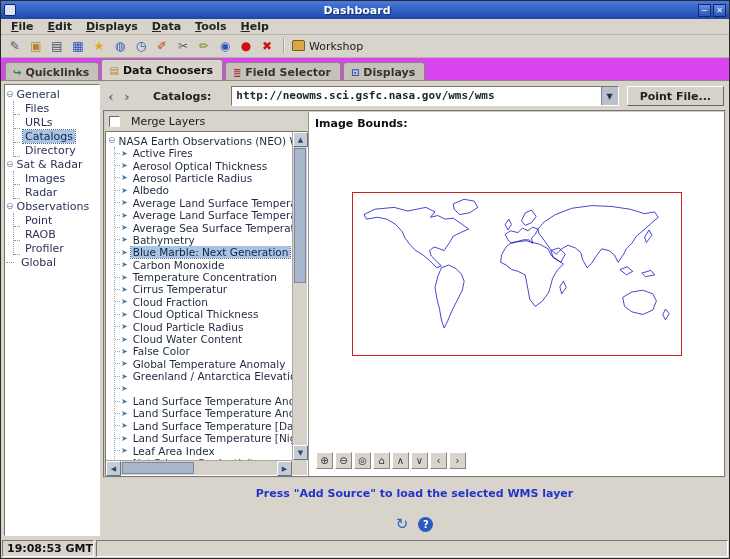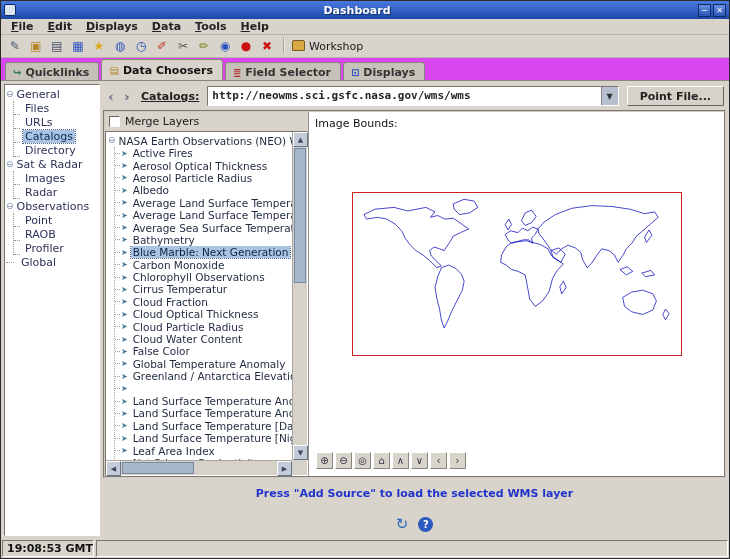--- a/index.html
+++ b/index.html
@@ -50,34 +50,34 @@
   .kids{margin-left:7px;border-left:1px dotted #999;}
   .kid{height:14px;display:flex;align-items:flex-end;white-space:nowrap;cursor:pointer;}
   .kid::before{content:"";width:6px;border-top:1px dotted #999;margin-right:3px;}
   .kid-label{padding:0 2px;}
   .kid-label.sel{background:#a8c4e2;outline:1px dotted #55688a;color:#10284e;}
   .grp.leaf::before{content:"";width:8px;border-top:1px dotted #999;margin-right:2px;}
   
   #right{position:absolute;left:102px;right:3px;top:3px;bottom:3px;}
   #catalog-row{position:absolute;left:0;top:0;right:0;height:24px;display:flex;align-items:center;gap:4px;padding:0 2px;}
   .navbtn{width:12px;text-align:center;color:#667;font-size:13px;line-height:13px;cursor:pointer;font-weight:bold;}
-  #cat-label{font-weight:bold;color:#222;margin:0 4px;text-decoration:underline;}
+  #cat-label{font-weight:bold;color:#222;margin:0 16px;}
   #combo{flex:1;height:20px;display:flex;border:1px solid;border-color:#7a766e #fff #fff #7a766e;background:#fff;}
   #combo-text{flex:1;overflow:hidden;white-space:nowrap;padding:2px 4px;
     font-family:"DejaVu Sans Mono","Liberation Mono",monospace;font-size:11px;font-weight:bold;color:#22262c;}
   #combo-arrow{width:17px;background:#b8c0d0;border-left:1px solid #888;color:#333;font-size:8px;
     display:flex;align-items:center;justify-content:center;cursor:pointer;}
   .btn{background:#d6d2ca;border:1px solid;border-color:#fff #6a675f #6a675f #fff;
     font-family:inherit;font-size:11px;font-weight:bold;color:#222;padding:2px 12px;cursor:pointer;}
   #select-file{height:20px;margin-left:4px;}
   #chooser-body{position:absolute;left:0;right:0;top:26px;bottom:58px;border:2px groove #cfcbc3;
     display:flex;background:#d8d4cc;}
   
   #layers-pane{width:204px;flex:0 0 auto;display:flex;flex-direction:column;border-right:1px solid #98948c;}
-  #merge-row{height:19px;display:flex;align-items:center;gap:5px;padding:0 4px;}
+  #merge-row{height:19px;display:flex;align-items:center;gap:11px;padding:0 4px;}
   #merge-cb{width:11px;height:11px;background:#fff;border:1px solid;border-color:#6a675f #fff #fff #6a675f;cursor:pointer;}
   #tree-wrap{flex:1;position:relative;border:1px solid;border-color:#7a766e #fff #fff #7a766e;background:#d8d4cc;}
   #wms-tree{position:absolute;left:0;top:0;right:15px;bottom:15px;background:#fff;overflow:hidden;
     padding:2px 0 0 2px;color:#1f2a3e;font-size:10.5px;}
   .troot{display:flex;align-items:center;gap:3px;height:13px;white-space:nowrap;overflow:hidden;cursor:pointer;}
   .tkids{margin-left:6px;border-left:1px dotted #9aa;}
   .tree-row{height:12.4px;display:flex;align-items:center;white-space:nowrap;overflow:hidden;cursor:pointer;}
   .tree-row::before{content:"";width:5px;border-top:1px dotted #9aa;margin-right:1px;flex:0 0 auto;}
   .leaf-ic{color:#4a7a9a;font-size:8px;margin-right:3px;flex:0 0 auto;}
   .leaf-label{padding:0 2px;}
@@ -88,21 +88,21 @@
   .sbcorner{position:absolute;right:0;bottom:0;width:15px;height:15px;background:#d6d2ca;}
   .sb-btn{position:absolute;width:15px;height:15px;background:#c4ccd8;border:1px solid;
     border-color:#fff #6a7488 #6a7488 #fff;color:#3a4660;font-size:7px;display:flex;align-items:center;justify-content:center;cursor:pointer;}
   .sb-up{top:0;left:0;} .sb-down{bottom:0;left:0;} .sb-left{left:0;top:0;} .sb-right{right:0;top:0;}
   .vthumb{position:absolute;left:1px;right:1px;top:16px;height:135px;background:#a8b8cc;
     border:1px solid #7888a0;cursor:grab;}
   .hthumb{position:absolute;top:1px;bottom:1px;left:16px;width:72px;background:#a8b8cc;
     border:1px solid #7888a0;cursor:grab;}
   
   #bounds-pane{flex:1;background:#fff;position:relative;overflow:hidden;}
-  #bounds-label{font-weight:normal;color:#111;padding:5px 0 0 6px;}
+  #bounds-label{font-weight:bold;color:#111;padding:5px 0 0 6px;}
   #map{width:330px;height:164px;margin:62px auto 0;border:1px solid #cc2222;background:#fff;}
   #map svg{display:block;}
   #map-toolbar{position:absolute;left:7px;bottom:7px;display:flex;gap:2px;}
   .mbtn{width:17px;height:17px;background:#d8d4cc;border:1px solid;border-color:#fff #8a867e #8a867e #fff;
     display:flex;align-items:center;justify-content:center;font-size:10px;color:#334;cursor:pointer;}
   
   #hint{position:absolute;left:0;right:0;bottom:36px;text-align:center;color:#2233cc;font-weight:bold;}
   #actions{position:absolute;left:0;right:0;bottom:4px;display:flex;align-items:center;justify-content:center;gap:10px;}
   #add-source{height:22px;}
   #reload-btn{font-size:15px;color:#2a6ac0;cursor:pointer;line-height:15px;}
@@ -293,21 +293,21 @@
                   <div class="tree-row selected">
                   <span class="leaf-ic">➤</span>
                   <span class="leaf-label">Blue Marble: Next Generation</span>
                 </div>
                   <div class="tree-row">
                   <span class="leaf-ic">➤</span>
                   <span class="leaf-label">Carbon Monoxide</span>
                 </div>
                   <div class="tree-row">
                   <span class="leaf-ic">➤</span>
-                  <span class="leaf-label">Chlorophyll Observations</span>
+                  <span class="leaf-label">Temperature Concentration</span>
                 </div>
                   <div class="tree-row">
                   <span class="leaf-ic">➤</span>
                   <span class="leaf-label">Cirrus Temperatur</span>
                 </div>
                   <div class="tree-row">
                   <span class="leaf-ic">➤</span>
                   <span class="leaf-label">Cloud Fraction</span>
                 </div>
                   <div class="tree-row">

